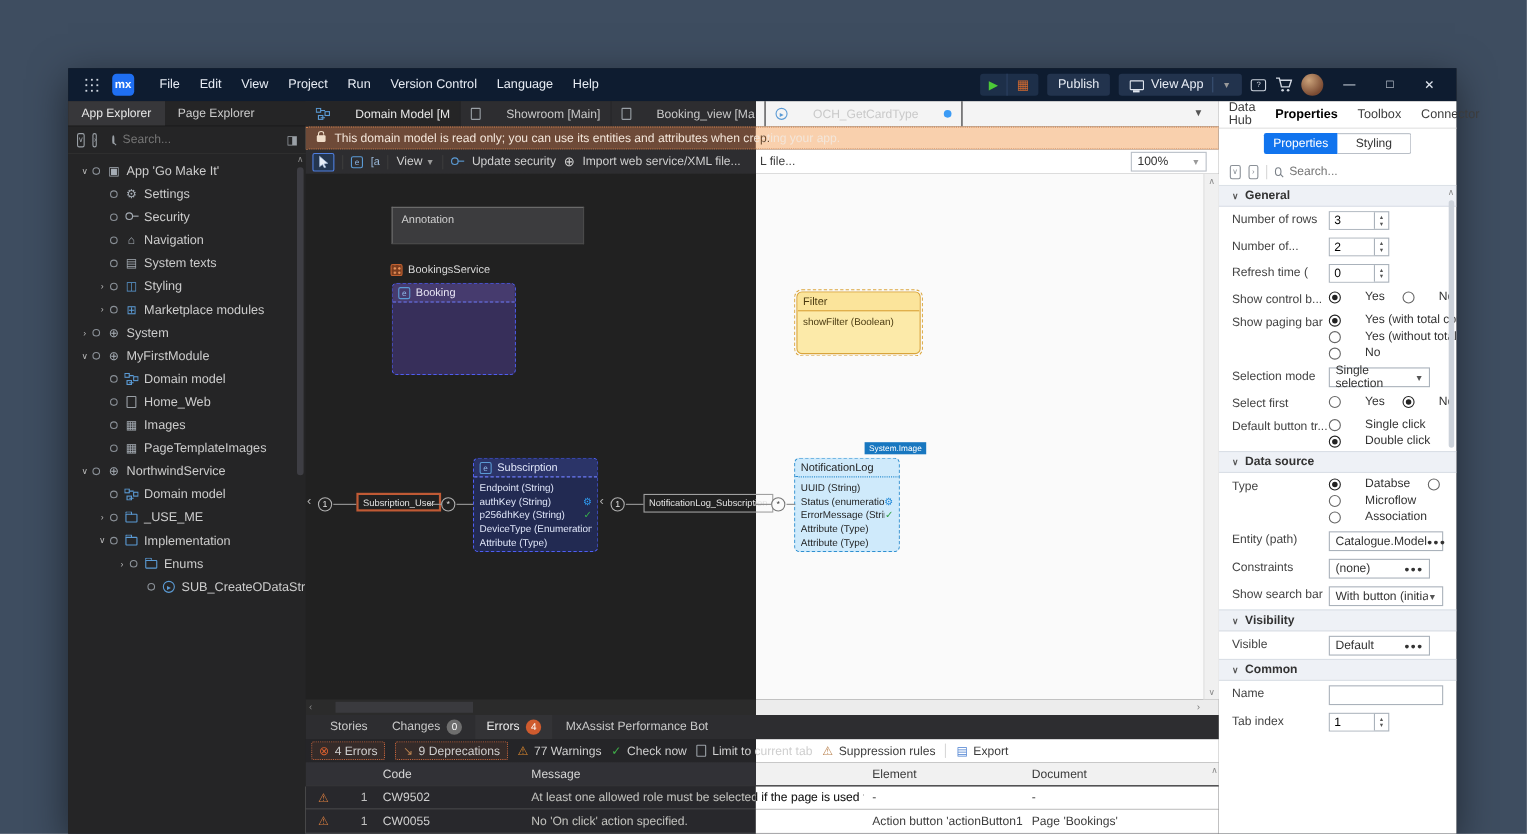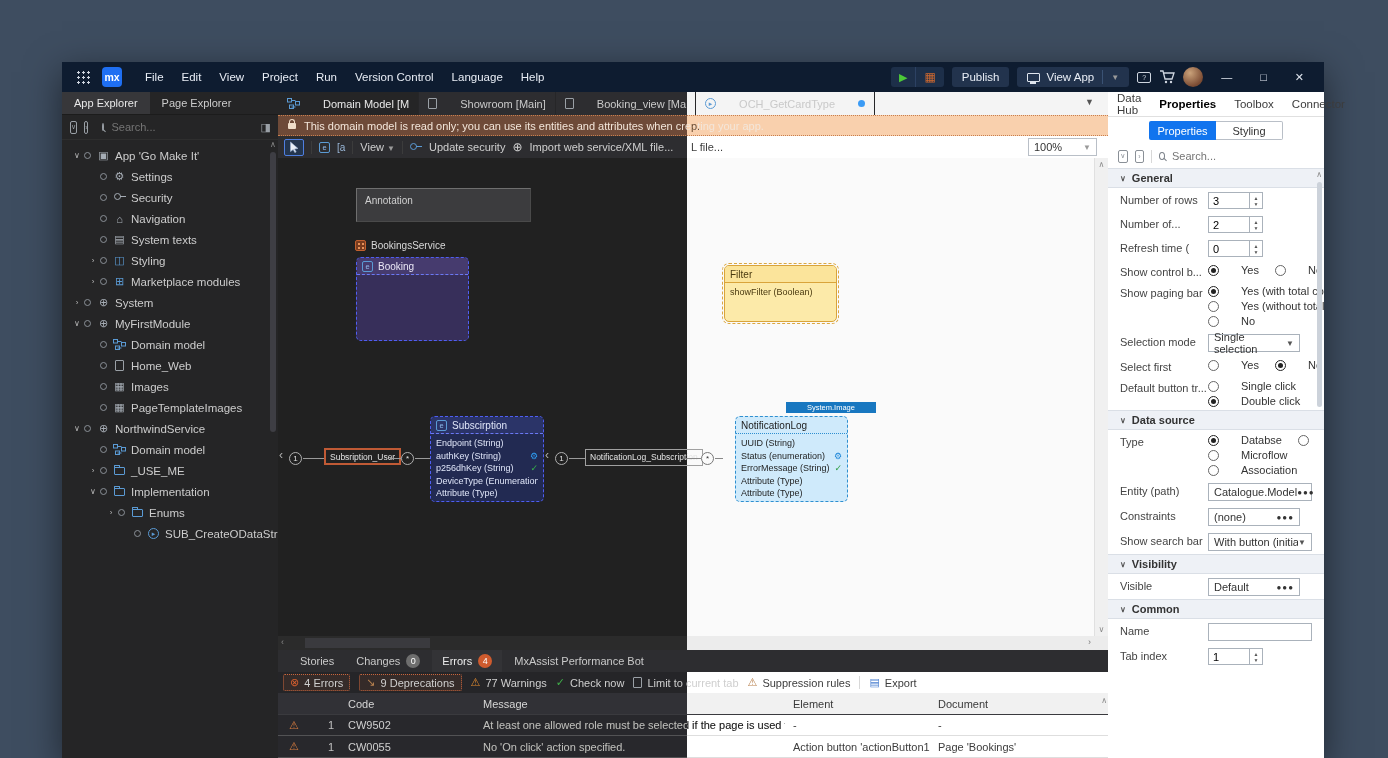--- a/index.html
+++ b/index.html
@@ -84,25 +84,25 @@
   .ent-h{height:17px;display:flex;align-items:center;gap:5px;padding:0 5px;font-size:10px;border-bottom:1px dashed #6b79f5}
   .ent-b{padding:3px 5px 2px;line-height:12.5px}
   .attr{display:flex;align-items:center}
   .attr .t{flex:1;white-space:nowrap;overflow:hidden}
   .ent.booking{left:78px;top:99px;width:113px;height:84px;background:#372f5a;color:#e9e6f5}
   .ent.booking .ent-h{background:#463b6e}
   .ent.subscription{left:152px;top:258px;width:114px;height:86px;background:#222a52;color:#dfe5f8}
   .ent.subscription .ent-h{background:#2b3468}
   .ent.filter{left:446px;top:107px;width:113px;height:57px;background:#fceaa9;color:#4a3a10;border:1px solid #d9a43b;outline:1.5px dashed #dca73f;outline-offset:1px}
   .ent.filter .ent-h{background:#fbe49b;border-bottom:1px solid #d9a43b;color:#4a3a10}
-  .ent.notif{left:457px;top:258px;width:113px;height:86px;background:#cfeafb;color:#1e1e1e;border:1.5px dashed #2e8fd0}
+  .ent.notif{left:444px;top:258px;width:96px;height:86px;background:#cfeafb;color:#1e1e1e;border:1.5px dashed #2e8fd0}
   .ent.notif .ent-h{border-bottom:1px dotted #2e8fd0;color:#222}
   .gico{color:#2f9ff5;font-size:9px}.gchk{color:#37b24a;font-size:9px}
   .notif .gico{color:#1d86d8}.notif .gchk{color:#2f9e43}
-  .genbadge{position:absolute;left:508px;top:244px;background:#1877c0;color:#fff;font-size:7.5px;padding:1px 21px}
+  .genbadge{position:absolute;left:508px;top:244px;background:#1877c0;color:#fff;font-size:7.5px;padding:1px 4px}
   .aline{position:absolute;height:1px;background:#9a9a9a;top:300px}
   .aline.lt{background:#888}
   .mult{position:absolute;top:294px;width:13px;height:13px;border:1px solid #b0b0b0;border-radius:50%;background:#212121;color:#e0e0e0;font-size:8px;display:flex;align-items:center;justify-content:center}
   .mult.lt{border-color:#777;background:#fafafa;color:#333}
   .ahead{position:absolute;top:291px;color:#b0b0b0;font-size:12px;line-height:13px}
   .assoclabel{position:absolute;top:291px;height:17px;border:1px solid #a0a0a0;color:#e3e3e3;font-size:8.5px;padding:2px 4px;white-space:nowrap;background:transparent}
   .assoclabel.sel{border:2px solid #c05a35;top:290px}
   .cvscroll{position:absolute;right:0;top:0;bottom:0;width:14px;background:#f0f0f0;border-left:1px solid #e0e0e0;color:#8a8a8a;font-size:8px;display:flex;flex-direction:column;justify-content:space-between;align-items:center;padding:2px 0}
   
   .hscroll{height:14px;background:linear-gradient(90deg,#2b2b2b 0 409px,#ececec 409px);position:relative;color:#8a8a8a;font-size:9px}

